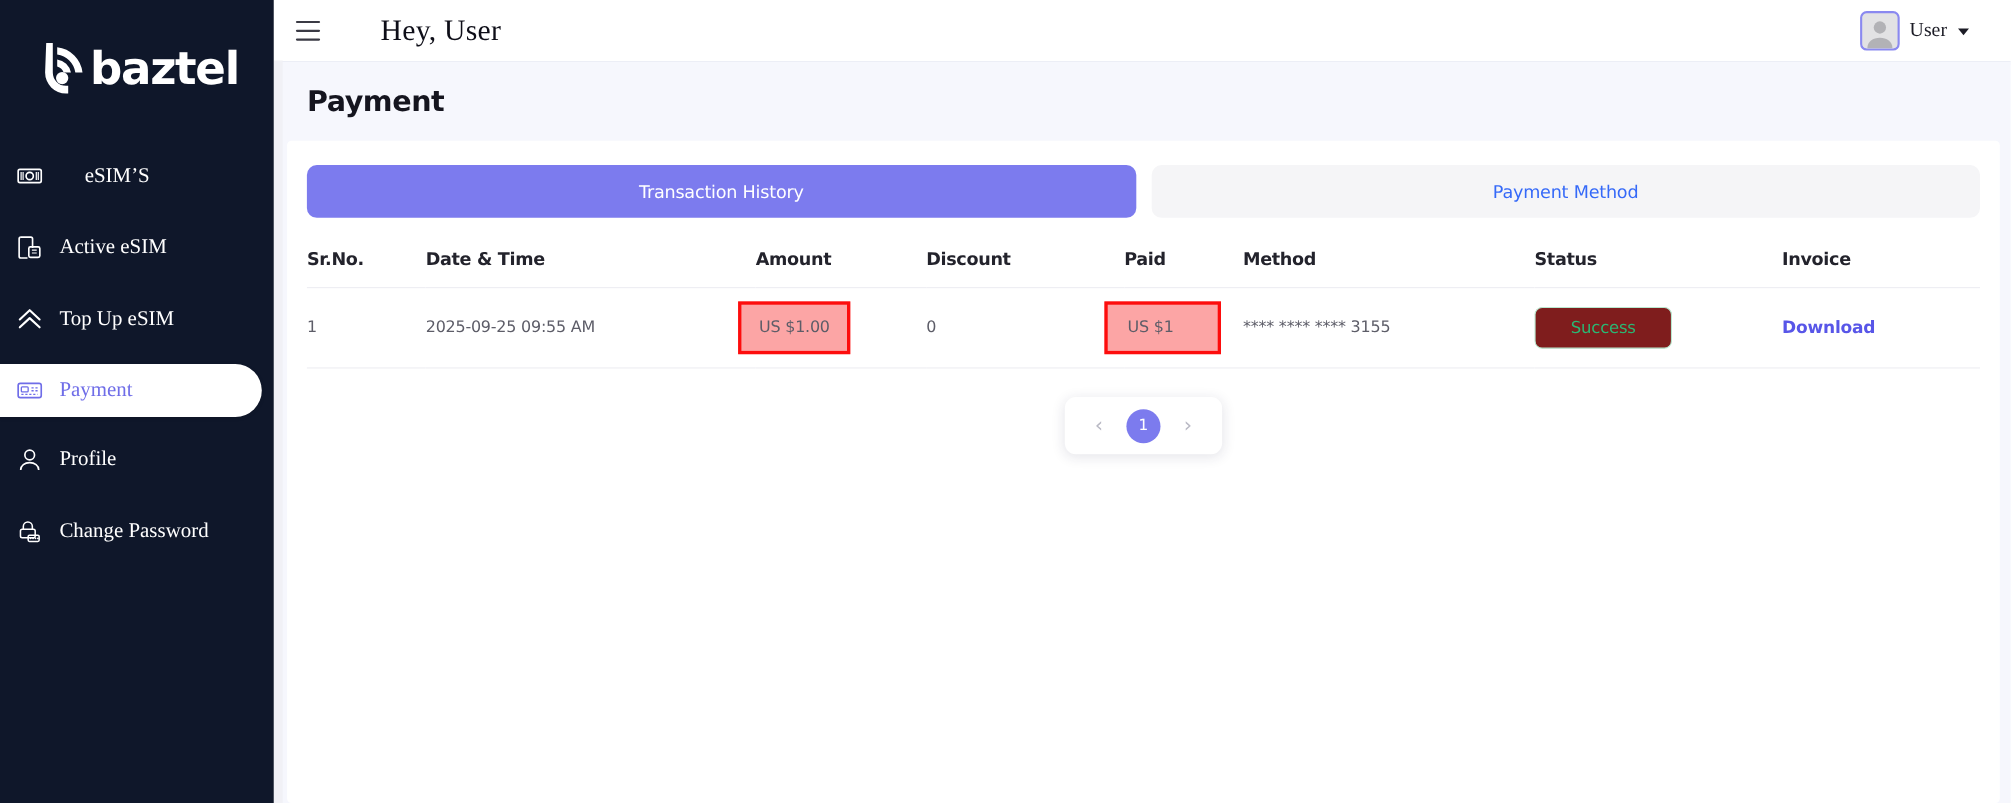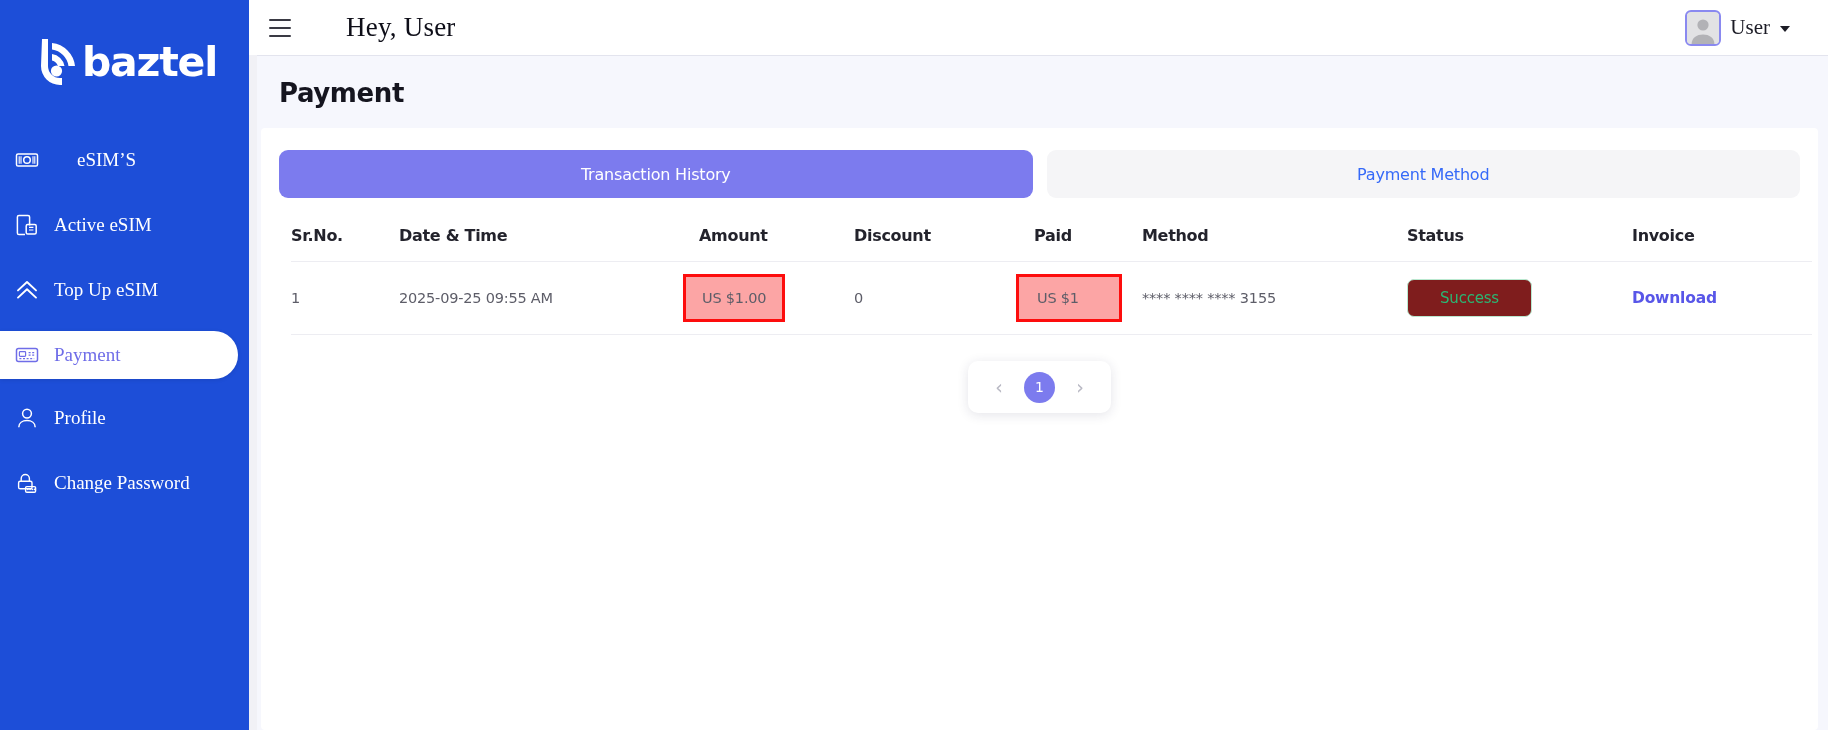--- a/index.html
+++ b/index.html
@@ -23,21 +23,21 @@
     width: 1828px;
     height: 730px;
     position: relative;
   }
 
   
   .sidebar {
     width: 249px;
     min-width: 249px;
     height: 730px;
-    background: #1d4ed8;
+    background: #0f172a;
     position: relative;
     overflow: hidden;
   }
 
   .logo-wrap {
     height: 118px;
     display: flex;
     align-items: center;
     justify-content: center;
     padding-top: 6px;
@@ -151,21 +151,21 @@
     border: 2px solid #8a89f0;
     border-radius: 6px;
     background: #e2e2e4;
     display: flex; align-items: flex-end; justify-content: center;
     overflow: hidden;
     cursor: pointer;
   }
   .avatar svg { display:block; }
   .user-name {
     font-family: "Liberation Serif", serif;
-    font-size: 21px;
+    font-size: 18px;
     color: #1c1c26;
     cursor: pointer;
   }
   .caret {
     width: 0; height: 0;
     border-left: 5px solid transparent;
     border-right: 5px solid transparent;
     border-top: 6px solid #1c1c26;
     margin-left: 1px; margin-top: 3px;
     cursor: pointer;
@@ -223,21 +223,20 @@
   }
   .tab.inactive { background: #f5f5f7; color: #3569f8; }
   .tab.active   { background: #7c7bee; color: #ffffff; }
 
   
   table.tx {
     width: 100%;
     border-collapse: collapse;
     margin-top: 14px;
     table-layout: fixed;
-    margin-left: 12px;
   }
   table.tx th {
     text-align: left;
     font-family: "DejaVu Sans", sans-serif;
     font-size: 16px;
     font-weight: bold;
     color: #23232c;
     padding: 14px 0 16px 0;
     letter-spacing: -0.3px;
   }

